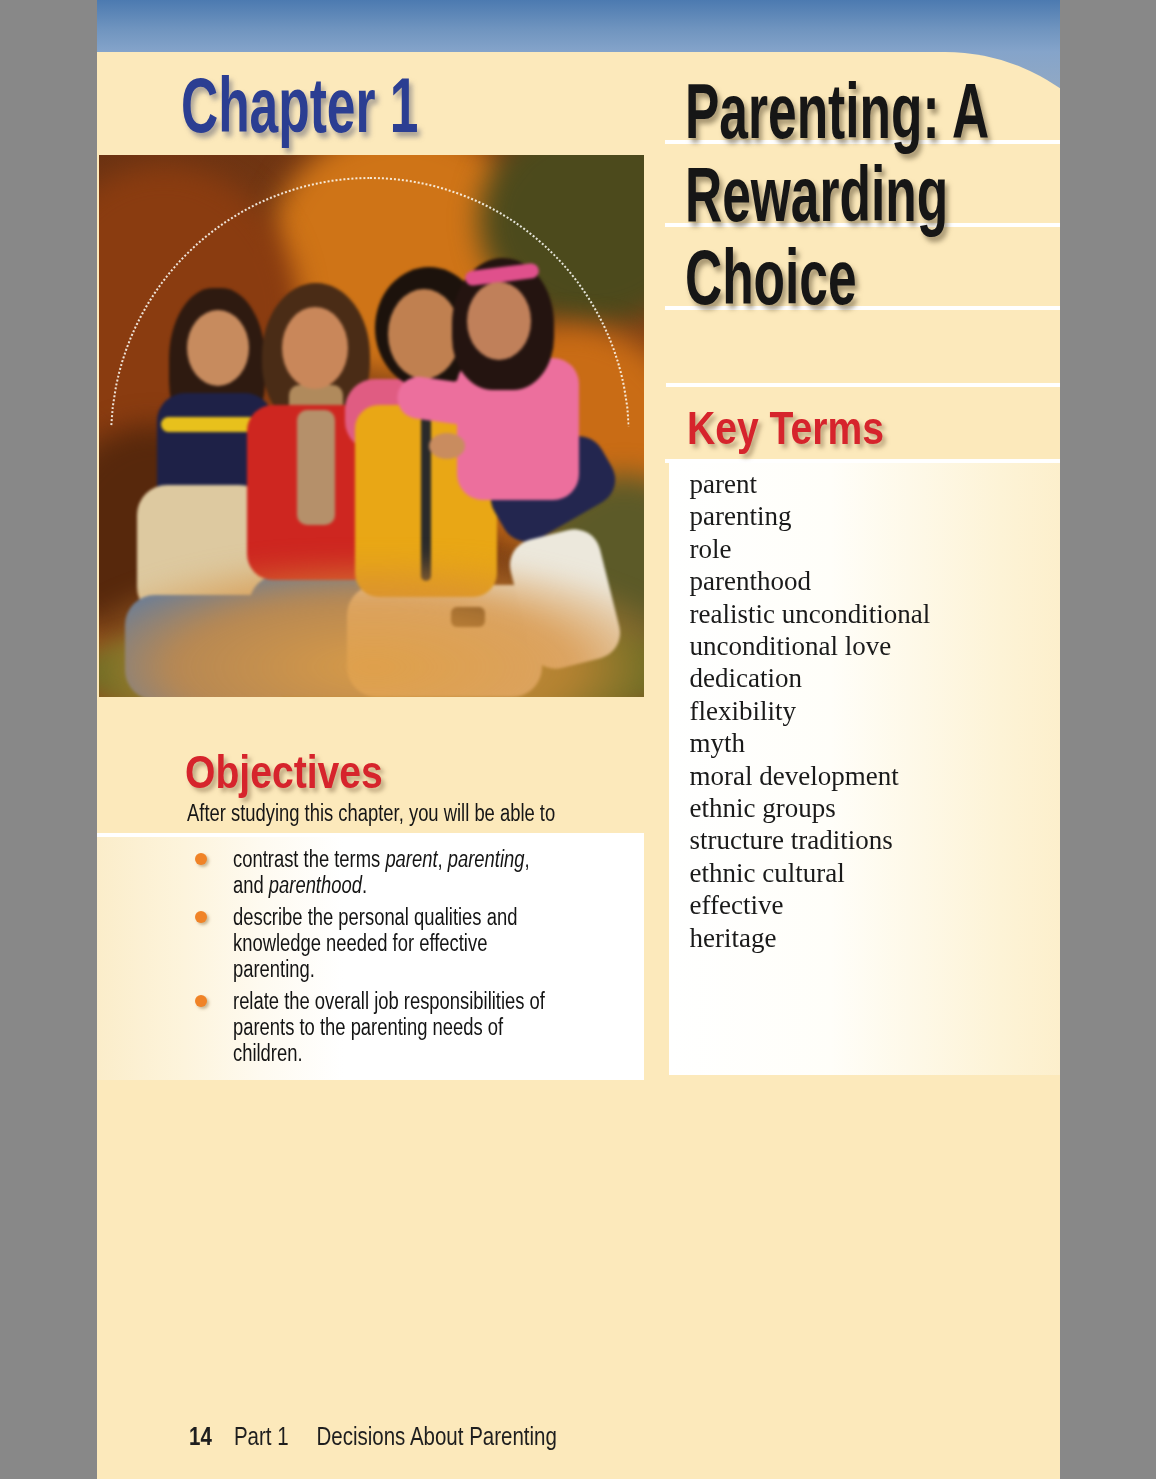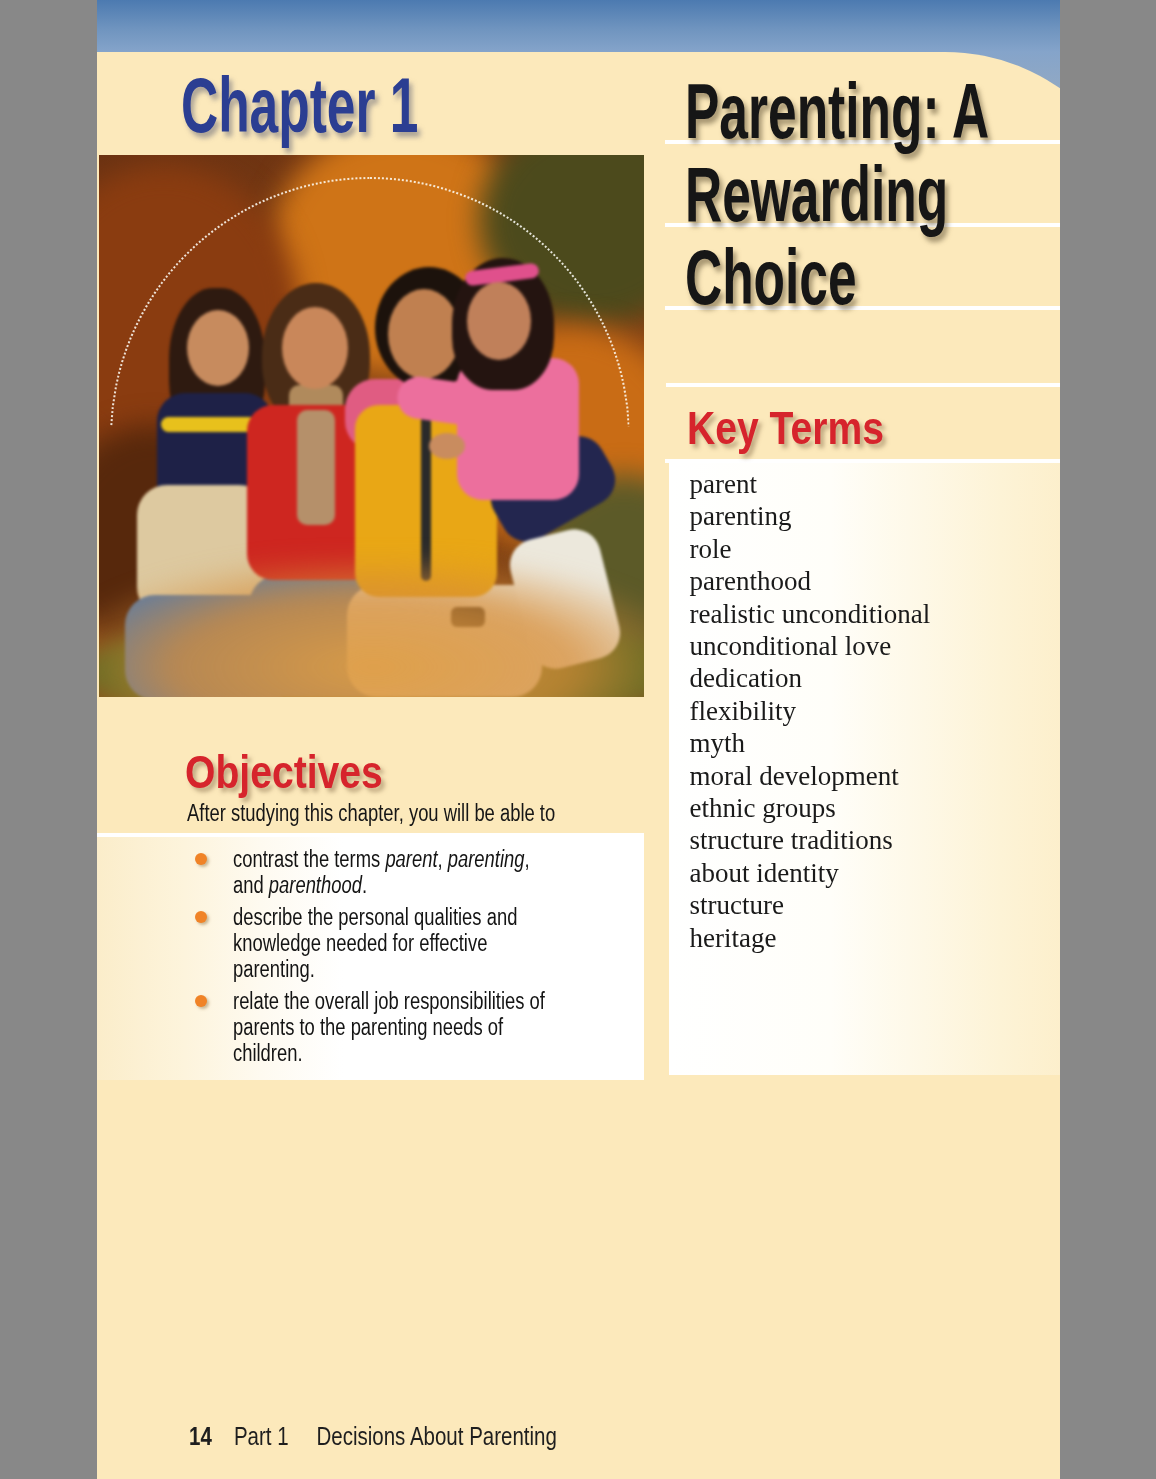--- a/index.html
+++ b/index.html
@@ -248,22 +248,22 @@
         <div class="key-term">role</div>
         <div class="key-term">parenthood</div>
         <div class="key-term">realistic unconditional</div>
         <div class="key-term">unconditional love</div>
         <div class="key-term">dedication</div>
         <div class="key-term">flexibility</div>
         <div class="key-term">myth</div>
         <div class="key-term">moral development</div>
         <div class="key-term">ethnic groups</div>
         <div class="key-term">structure traditions</div>
-        <div class="key-term">about identity</div>
-        <div class="key-term">structure</div>
+        <div class="key-term">ethnic cultural</div>
+        <div class="key-term">effective</div>
         <div class="key-term">heritage</div>
       </div>
   </div>
 
   <div class="footer">
     <span class="page-number">14</span>
     <span class="part-label">Part 1</span>
     <span class="part-title">Decisions About Parenting</span>
   </div>
 

